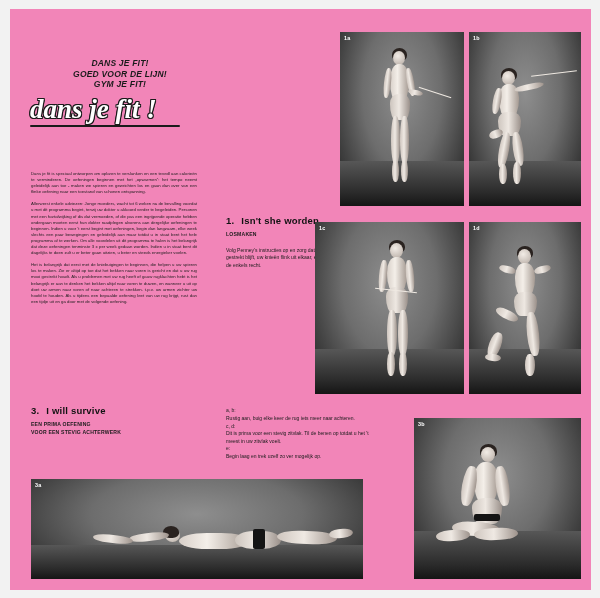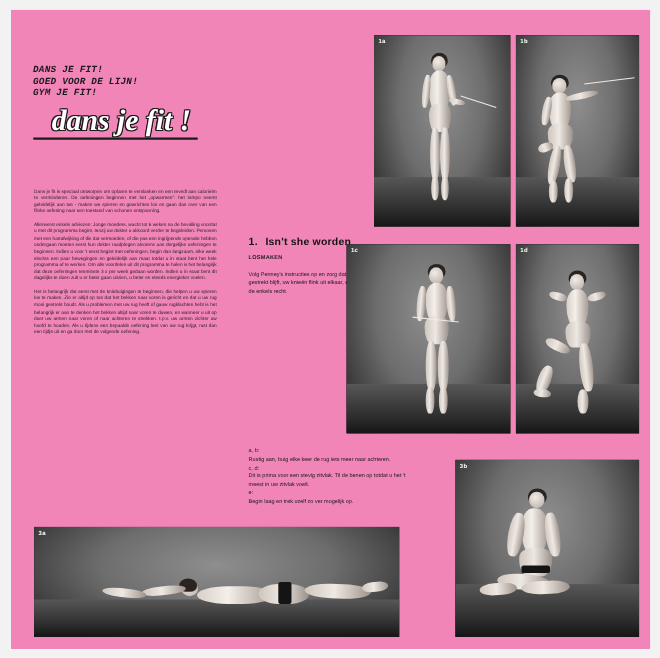--- a/index.html
+++ b/index.html
@@ -27,43 +27,43 @@
     overflow: hidden;
   }
 
   
   .title-block {
     position: absolute;
     left: 20px; top: 49px;
     width: 180px;
   }
   .title-lines {
-    font-family: Liberation Mono, monospace;
+    font-family: Liberation Sans, sans-serif;
     font-weight: bold;
     font-style: italic;
     font-size: 8.5px;
     line-height: 10.5px;
     color: #1b1b1b;
     letter-spacing: 0.2px;
+    text-align: center;
   }
   .logo-script {
     margin-top: 4px;
     font-family: "Liberation Serif", serif;
     font-style: italic;
     font-weight: bold;
     font-size: 27px;
     line-height: 30px;
     color: #ffffff;
     text-shadow:
       -1px 0 0 #1b1b1b, 1px 0 0 #1b1b1b,
       0 -1px 0 #1b1b1b, 0 1px 0 #1b1b1b,
       1px 1px 0 #1b1b1b, -1px -1px 0 #1b1b1b,
       1px -1px 0 #1b1b1b, -1px 1px 0 #1b1b1b;
     white-space: nowrap;
-    margin-left: 17px;
   }
   .logo-underline {
     width: 150px;
     height: 2px;
     background: #1b1b1b;
     margin-top: 1px;
     border-radius: 2px;
   }
 
   
@@ -220,20 +220,29 @@
     </div>
 
     <div class="sec" id="sec1">
       <div class="sec-title">
         <span class="sec-num">1.</span><span>Isn't she worden</span>
       </div>
       <div class="sec-sub">LOSMAKEN</div>
       <div class="sec-body">Volg Penney's instructies op en zorg dat uw rug gestrekt blijft, uw knieën flink uit elkaar, en houd de enkels recht.</div>
     </div>
 
+    <div class="sec" id="sec3">
+      <div class="sec-title">
+        <span class="sec-num">3.</span><span>I will survive</span>
+      </div>
+      <div class="sec-sub">
+        <div>EEN PRIMA OEFENING</div>
+        <div>VOOR EEN STEVIG ACHTERWERK</div>
+      </div>
+    </div>
 
     <div class="notes">
       <p class="lbl">a, b:</p>
       <p>Rustig aan, buig elke keer de rug iets meer naar achteren.</p>
       <p class="lbl">c, d:</p>
       <p>Dit is prima voor een stevig zitvlak. Til de benen op totdat u het 't meest in uw zitvlak voelt.</p>
       <p class="lbl">e:</p>
       <p>Begin laag en trek uzelf zo ver mogelijk op.</p>
     </div>
 

